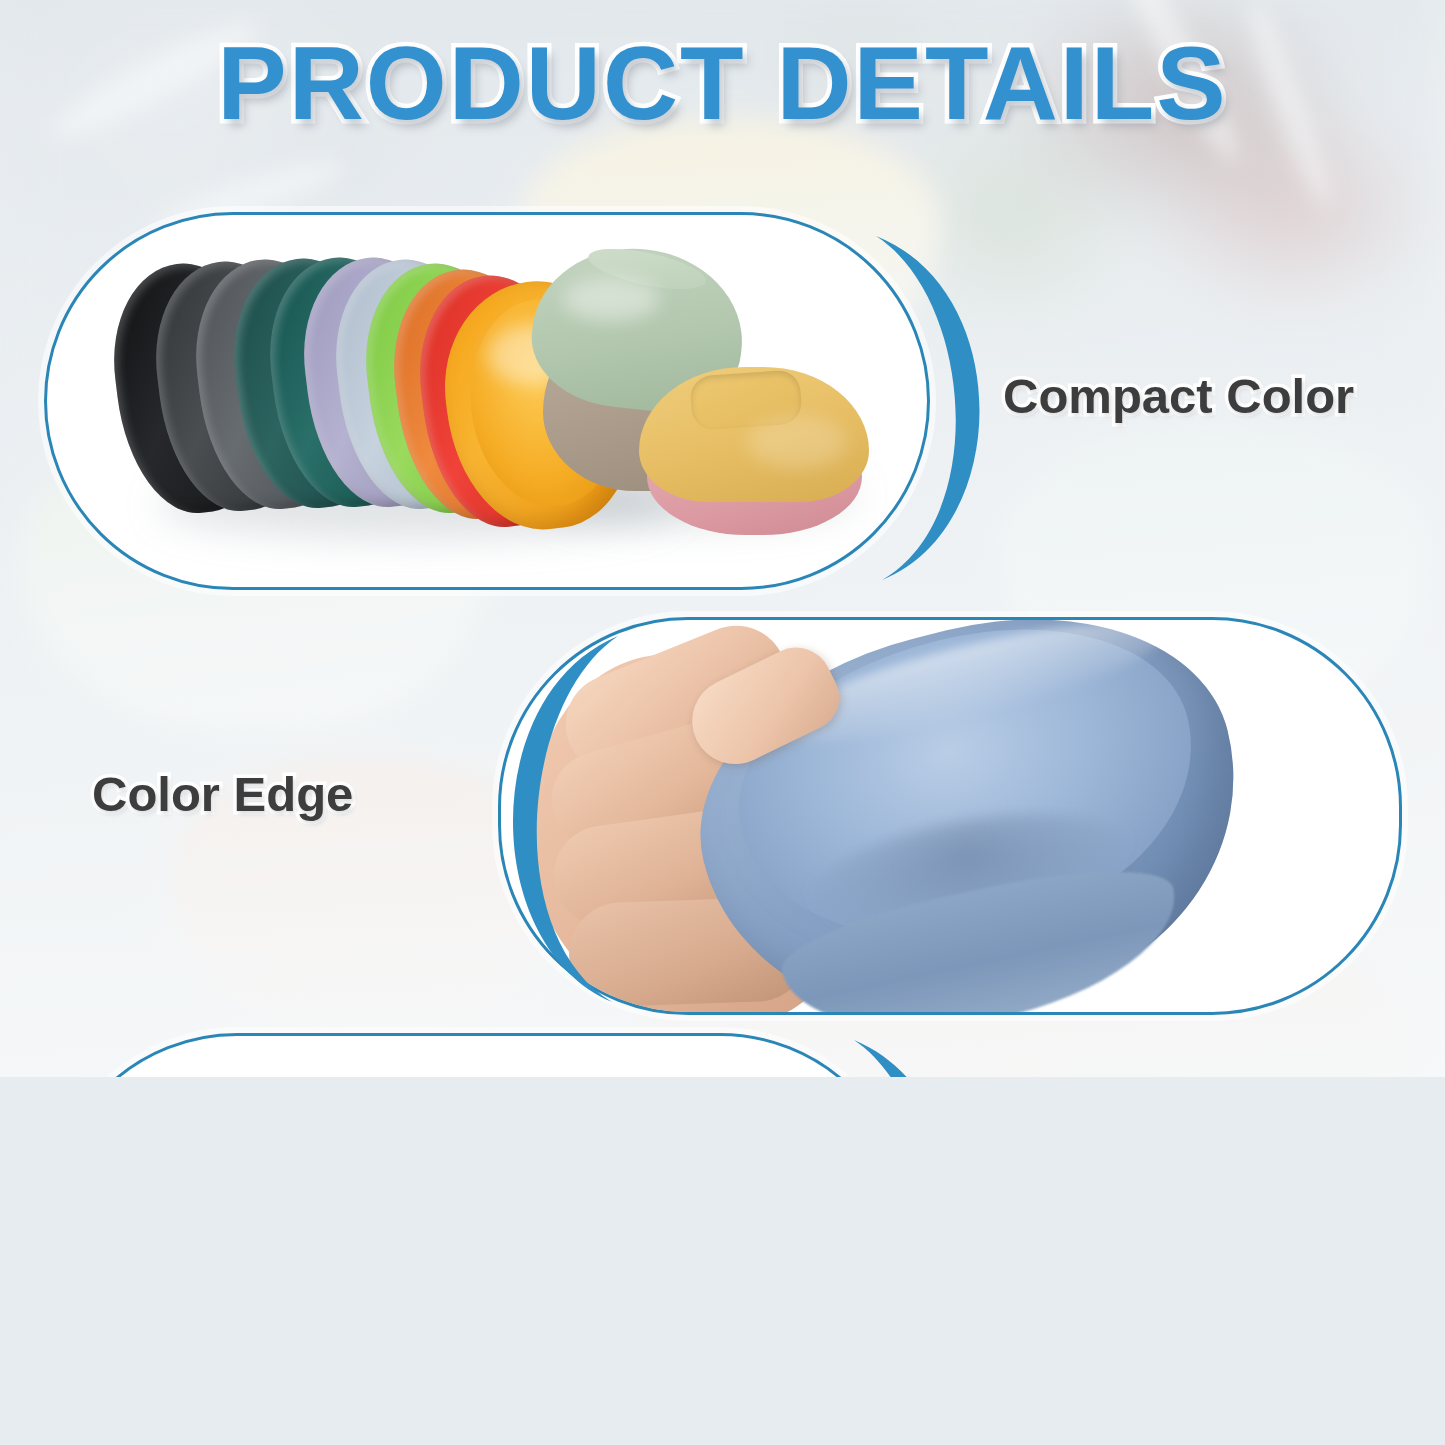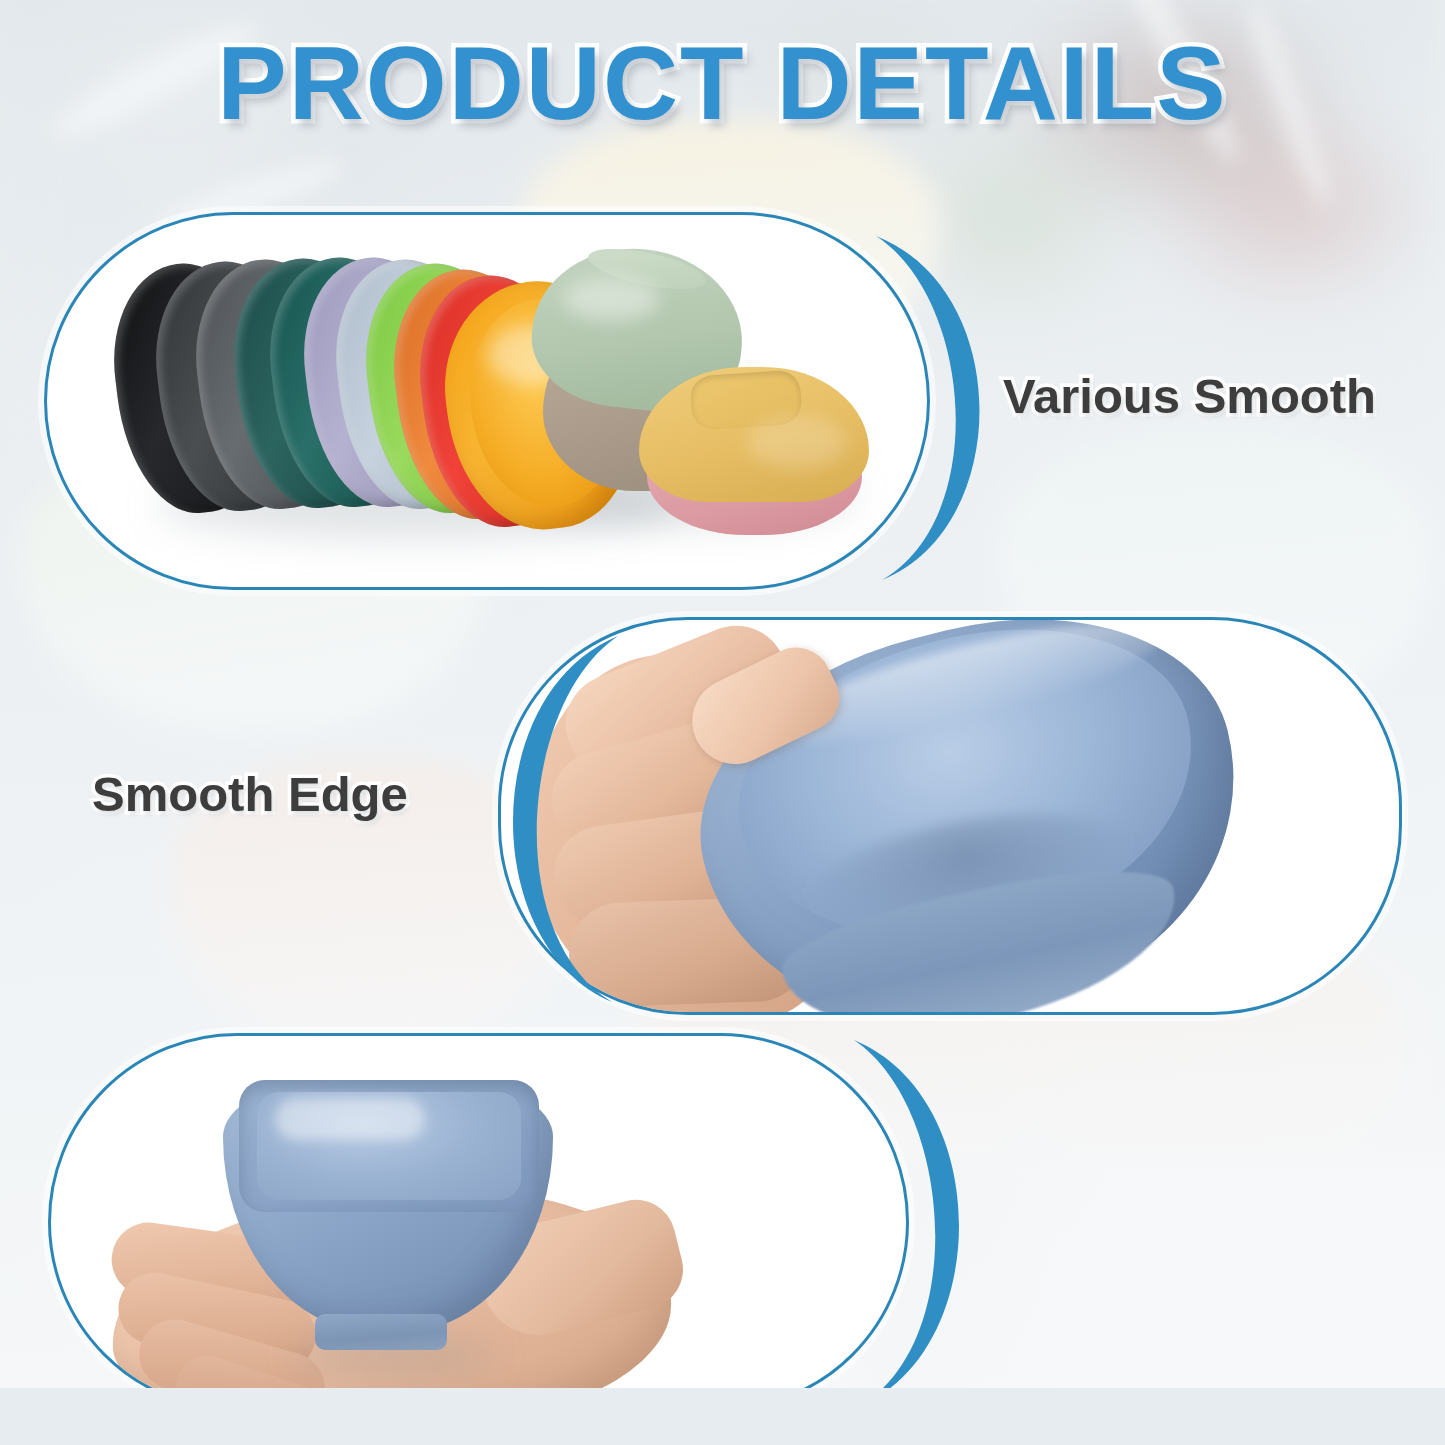--- a/index.html
+++ b/index.html
@@ -2,21 +2,21 @@
 <html><head>
 <meta charset="utf-8">
 <title>Product Details</title>
 <style>
   html,body{margin:0;padding:0;}
   body{
     width:1445px;height:1445px;overflow:hidden;
     font-family:"Liberation Sans", sans-serif;
     background:#e7ecf0;
   }
-  .stage{position:relative;width:1445px;height:1388px;overflow:hidden;}
+  .stage{position:relative;width:1445px;height:1077px;overflow:hidden;}
 
   
   .bg{position:absolute;inset:0;z-index:0;
       background:
         linear-gradient(150deg,#e3e8ec 0%, #e9edf0 30%, #eef1f3 60%, #f6f7f8 100%);
   }
   
   .bg-photo{position:absolute;left:0;top:-40px;width:1445px;height:470px;
      filter:blur(26px);opacity:.62;
      background:
@@ -173,21 +173,21 @@
               border-radius:46% 46% 30% 30%/62% 62% 38% 38%;"></div>
       <div class="yellowTop" style="left:644px;top:158px;width:110px;height:54px;transform:rotate(-4deg);"></div>
       <div class="domeShine" style="left:700px;top:200px;width:100px;height:54px;opacity:.5;"></div>
     </div>
   </div>
 
   <svg class="swoosh s1" viewBox="0 0 180 360">
     <path d="M14 8 C110 70, 128 290, 20 352 C150 300, 152 62, 14 8 Z" fill="#2f8fc4"></path>
   </svg>
 
-  <div class="lbl l1">Various Smooth</div>
+  <div class="lbl l1">Compact Color</div>
 
   <div class="panel p2">
     <div style="position:absolute;inset:0;">
 
       <div class="skin" style="left:30px;top:30px;width:330px;height:380px;border-radius:46% 54% 40% 60%/52% 42% 58% 48%;
               background:linear-gradient(145deg,#f2cdb4 0%,#e6b99d 45%,#d3a184 100%);transform:rotate(-12deg);"></div>
 
       <div class="skin" style="left:60px;top:30px;width:230px;height:100px;border-radius:60px;
               background:linear-gradient(160deg,#f6d6bf 0%,#e9bfa4 60%,#d7a88b 100%);transform:rotate(-22deg);"></div>
       <div class="skin" style="left:48px;top:112px;width:240px;height:96px;border-radius:60px;
@@ -223,21 +223,21 @@
               border-radius:45% 45% 50% 50%/30% 30% 70% 70%;
               background:linear-gradient(180deg,#8ca6c6 0%,#7d97ba 55%,#91a9c6 100%);
               transform:rotate(-12deg);filter:blur(1px);"></div>
     </div>
   </div>
 
   <svg class="swoosh s2" viewBox="0 0 180 382">
     <path d="M14 8 C112 74, 130 308, 20 374 C152 318, 154 66, 14 8 Z" fill="#2f8fc4"></path>
   </svg>
 
-  <div class="lbl l2">Smooth Edge</div>
+  <div class="lbl l2">Color Edge</div>
 
   <div class="panel p3">
     <div style="position:absolute;inset:0;">
 
       <div class="skin" style="left:60px;top:160px;width:560px;height:230px;
               border-radius:46% 40% 36% 54%/58% 54% 46% 42%;
               background:linear-gradient(155deg,#f4d2ba 0%,#e8bda2 45%,#d5a587 100%);
               transform:rotate(-4deg);box-shadow:inset -12px -16px 30px rgba(150,110,85,.25);"></div>
 
       <div class="skin" style="left:60px;top:196px;width:210px;height:74px;border-radius:50px;

